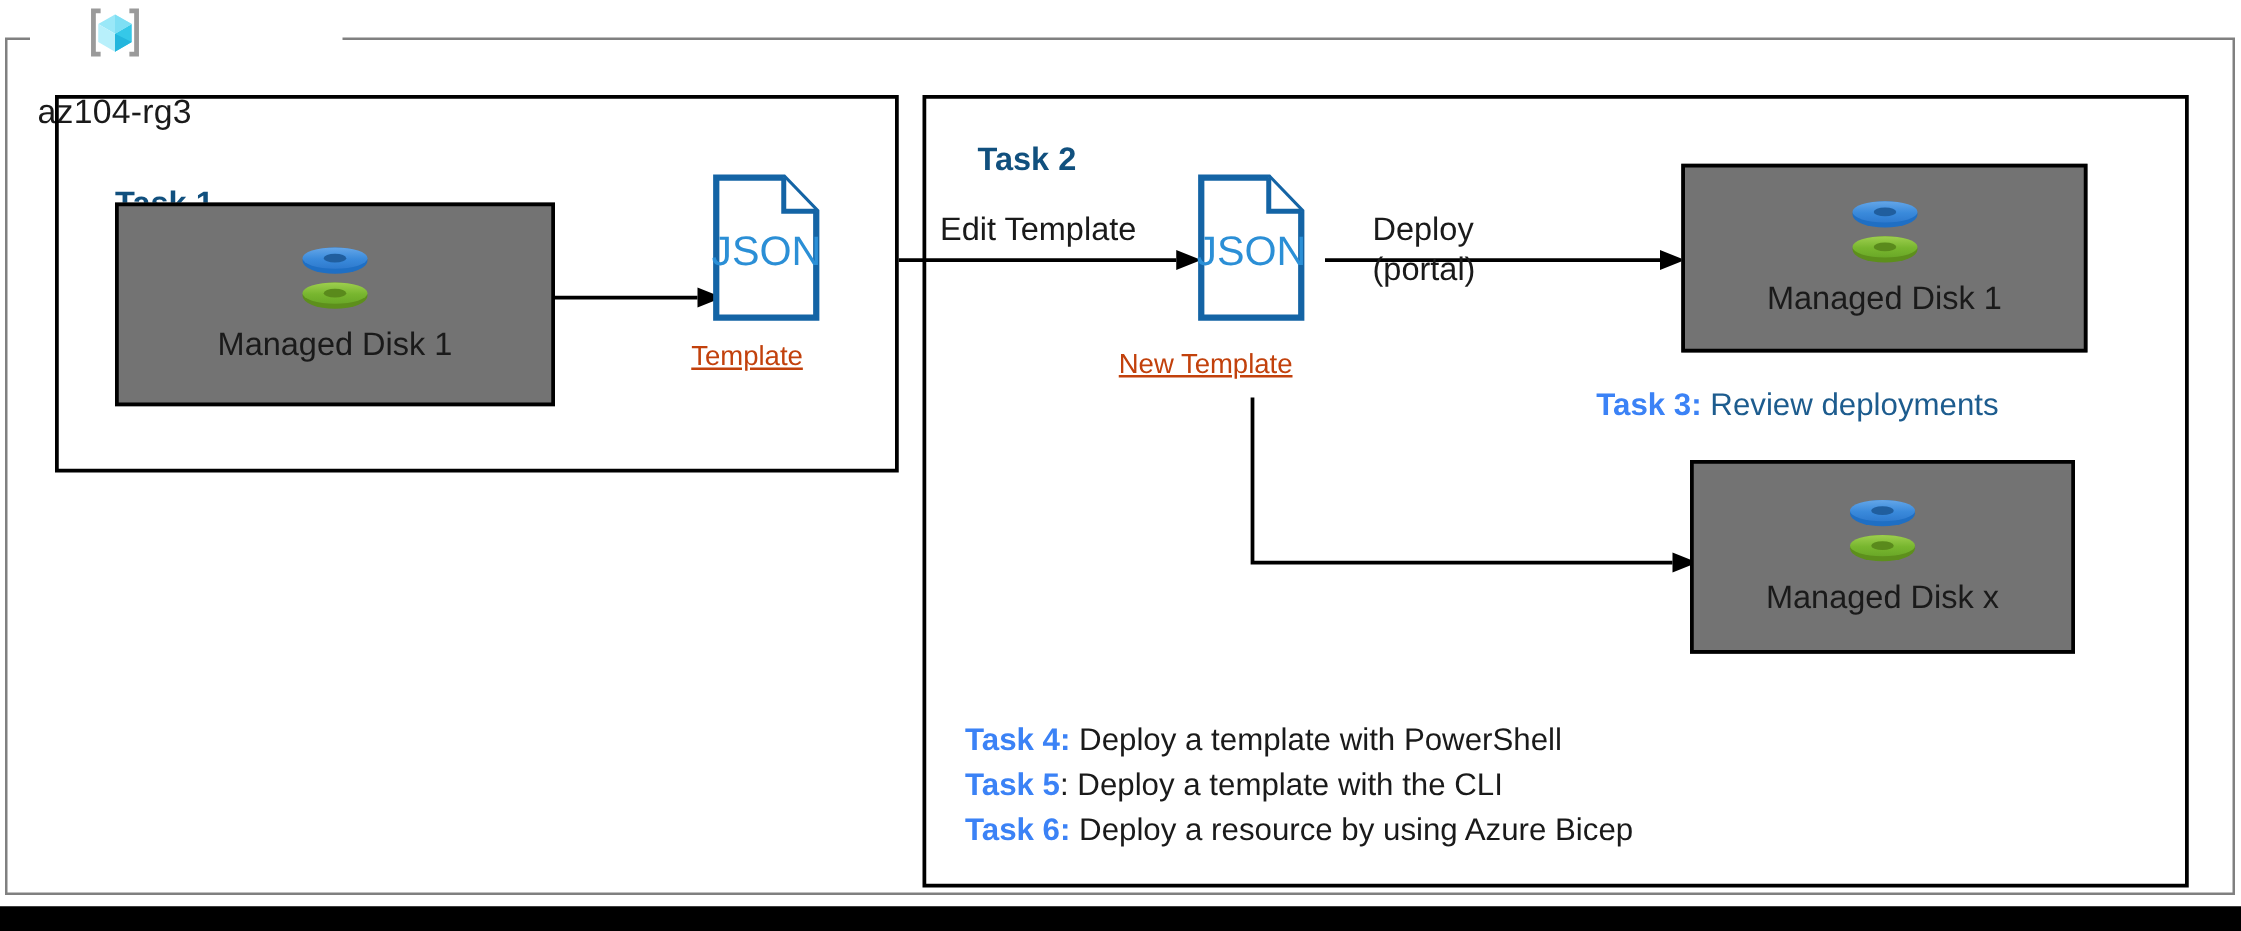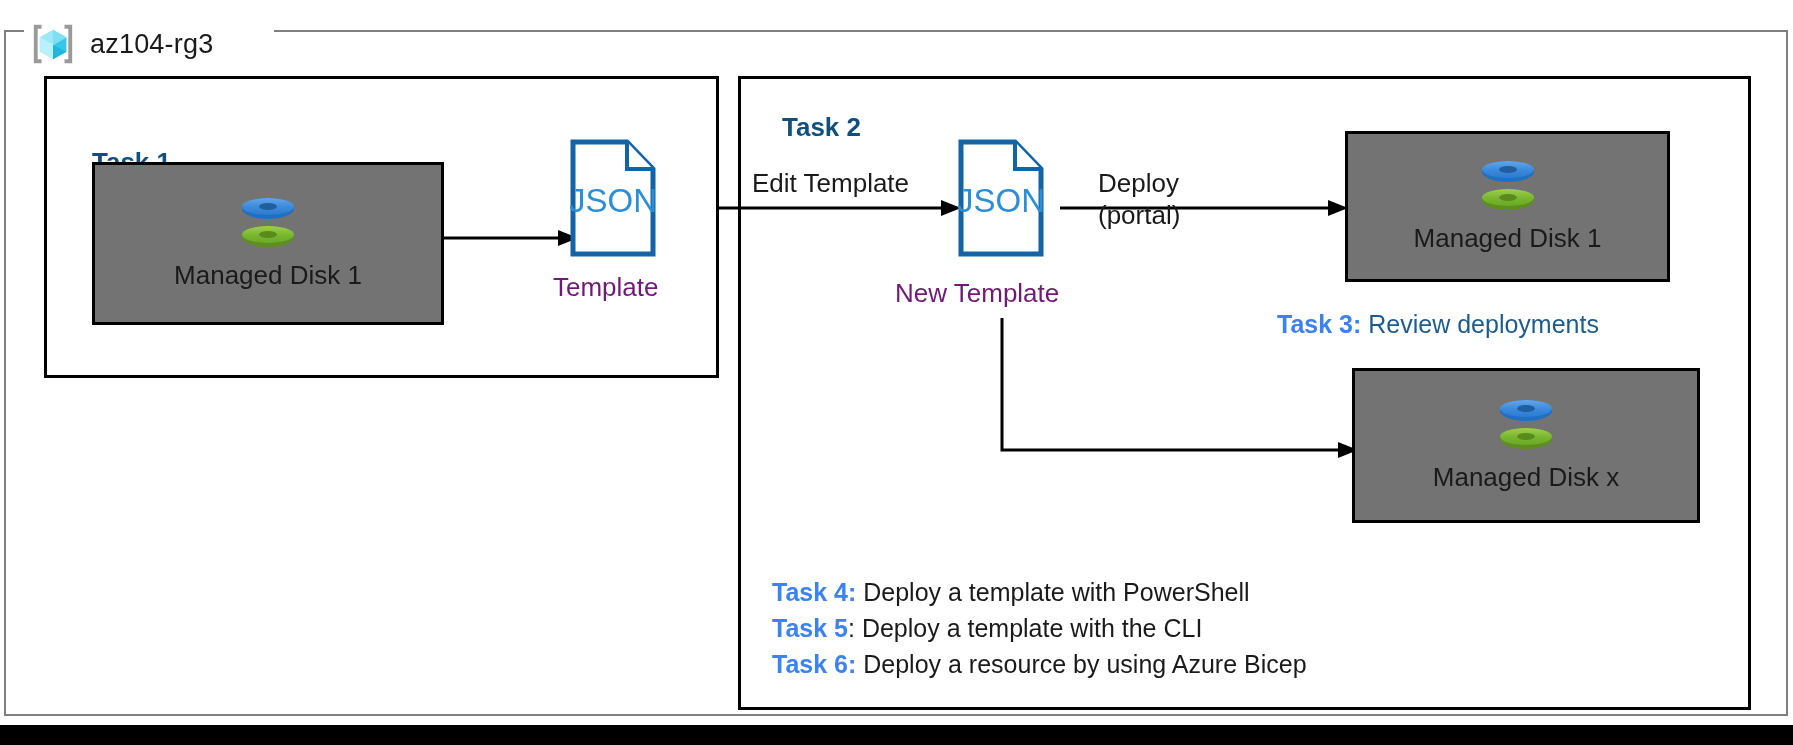--- a/index.html
+++ b/index.html
@@ -34,24 +34,25 @@
     position: absolute;
     left: 24px;
     top: 18px;
     width: 250px;
     height: 30px;
     background: #ffffff;
   }
   .rg-header {
     position: absolute;
     left: 30px;
-    top: 21px;
+    top: 3px;
     display: flex;
     align-items: center;
-    gap: 14px;
+    gap: 25px;
+    flex-direction: column;
   }
   .rg-title {
     font-size: 27px;
     color: #1a1a1a;
     letter-spacing: 0.2px;
     white-space: nowrap;
   }
 
   
   .bottom-strip {
@@ -89,21 +90,21 @@
     background: #737373;
     border: 3px solid #000000;
     box-sizing: border-box;
     display: flex;
     flex-direction: column;
     align-items: center;
     justify-content: center;
   }
   #disk-card-1 { left: 92px;  top: 162px; width: 352px; height: 163px; }
   #disk-card-2 { left: 1345px; top: 131px; width: 325px; height: 151px; }
-  #disk-card-3 { left: 1352px; top: 368px; width: 348px; height: 155px; }
+  #disk-card-3 { left: 1352px; top: 368px; width: 308px; height: 155px; }
 
   .disk-label {
     font-size: 26px;
     color: #1a1a1a;
     margin-top: 6px;
     white-space: nowrap;
   }
 
   
   .disk-glyph {
@@ -146,23 +147,24 @@
     position: absolute;
     width: 86px;
     height: 106px;
   }
   #json-doc-1 { left: 570px; top: 139px; }
   #json-doc-2 { left: 958px; top: 139px; }
   .json-doc svg { display: block; width: 86px; height: 118px; }
 
   .doc-caption {
     position: absolute;
-    font-size: 26px;
-    color: #701a75;
-    white-space: nowrap;
+    font-size: 22px;
+    color: #c2410c;
+    white-space: nowrap;
+    text-decoration: underline;
   }
   #template-caption      { left: 553px; top: 272px; }
   #new-template-caption  { left: 895px; top: 278px; }
 
   
   .arrow-svg {
     position: absolute;
     overflow: visible;
   }
   .arrow-line {

